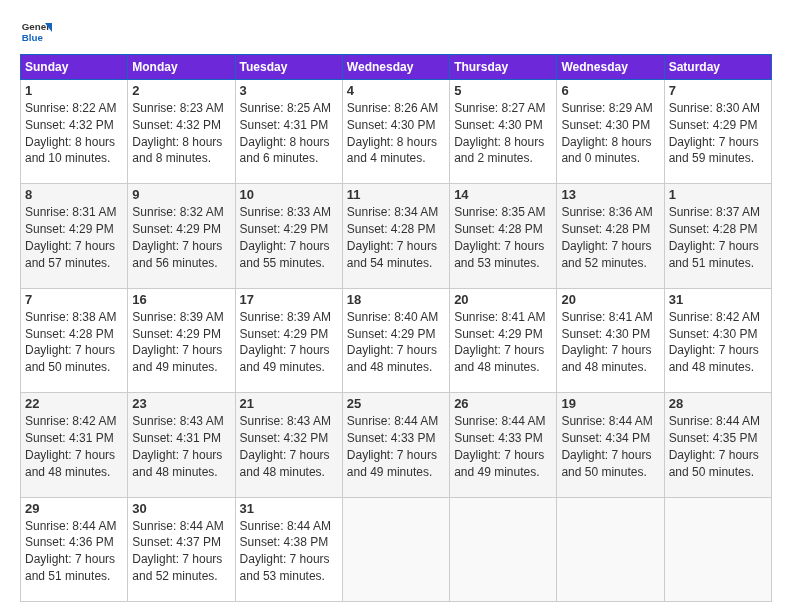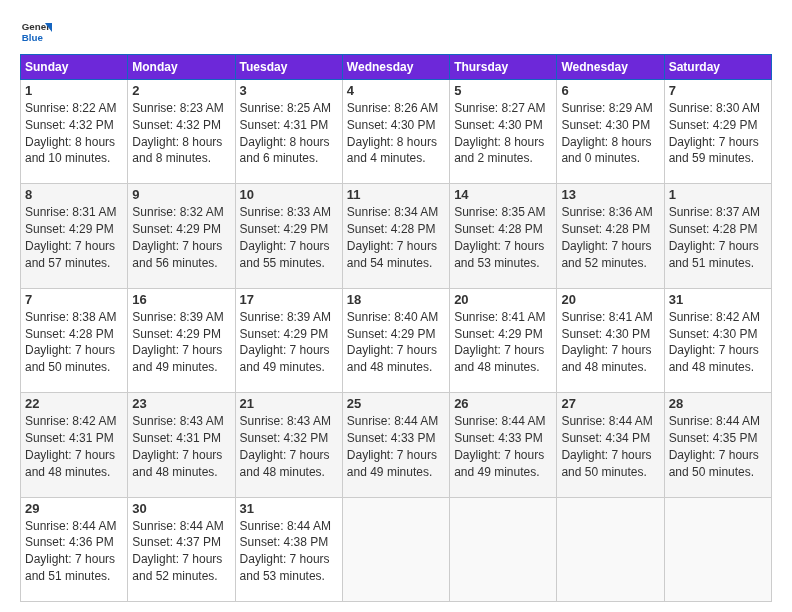--- a/index.html
+++ b/index.html
@@ -226,21 +226,21 @@
       </td>
           <td>
         <span class="day-num">25</span>
         <span class="cell-text">Sunrise: 8:44 AM<br>Sunset: 4:33 PM<br>Daylight: 7 hours and 49 minutes.</span>
       </td>
           <td>
         <span class="day-num">26</span>
         <span class="cell-text">Sunrise: 8:44 AM<br>Sunset: 4:33 PM<br>Daylight: 7 hours and 49 minutes.</span>
       </td>
           <td>
-        <span class="day-num">27</span>
+        <span class="day-num">19</span>
         <span class="cell-text">Sunrise: 8:44 AM<br>Sunset: 4:34 PM<br>Daylight: 7 hours and 50 minutes.</span>
       </td>
           <td>
         <span class="day-num">28</span>
         <span class="cell-text">Sunrise: 8:44 AM<br>Sunset: 4:35 PM<br>Daylight: 7 hours and 50 minutes.</span>
       </td>
         </tr>
         <tr>
           <td>
         <span class="day-num">29</span>

